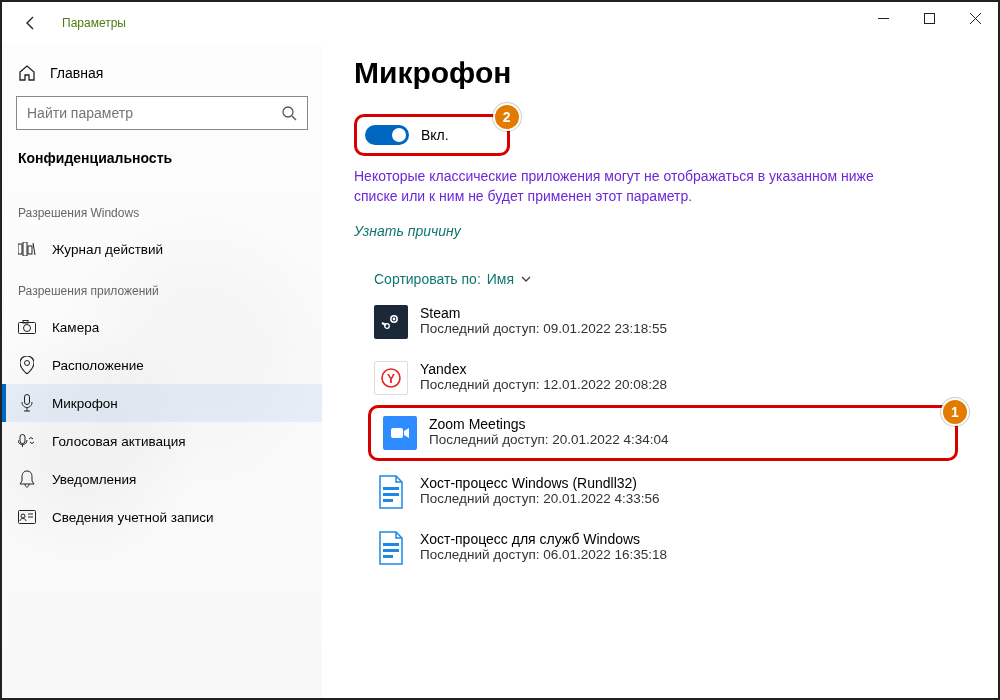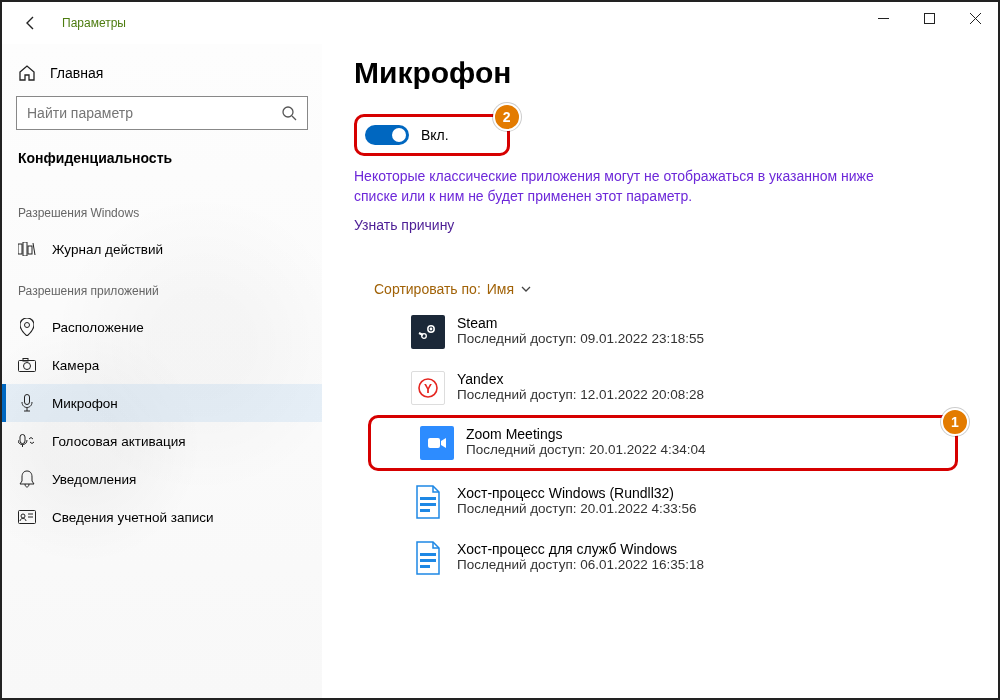--- a/index.html
+++ b/index.html
@@ -24,24 +24,24 @@
     .navicon { width: 18px; height: 18px; display: flex; align-items: center; justify-content: center; flex-shrink: 0; }
     .main { flex: 1; padding: 12px 0 0 32px; overflow: hidden; position: relative; }
     h1 { font-weight: 600; font-size: 30px; margin-bottom: 24px; }
     .toggle-wrap { display: inline-flex; align-items: center; gap: 12px; padding: 8px 58px 8px 8px; border: 3px solid #d60000; border-radius: 10px; margin-bottom: 10px; position: relative; }
     .toggle { width: 44px; height: 20px; background: #0067c0; border-radius: 10px; position: relative; cursor: pointer; }
     .toggle::after { content:""; position:absolute; right:3px; top:3px; width:14px; height:14px; border-radius:50%; background:#fff; }
     .toggle-label { font-size: 14px; }
     .badge { position:absolute; width:28px; height:28px; border-radius:50%; border:2px solid #fff; display:flex; align-items:center; justify-content:center; font-weight:700; color:#fff; font-size:14px; box-shadow: 0 0 0 1px rgba(0,0,0,.2); }
     .badge.b2 { background:#e37b00; top:-14px; right:-14px; }
     .desc { font-size: 14px; line-height: 1.45; color: #6d28d9; max-width: 520px; }
-    .link { color: #4c1d95; text-decoration: none; cursor: pointer; display: inline-block; margin-top: 8px; }
-    .sort-row { display: flex; align-items: center; gap: 6px; font-size: 14px; color: #a16207; margin: 46px 0 10px 20px; cursor: pointer; }
+    .link { color: #0f766e; text-decoration: none; cursor: pointer; display: inline-block; margin-top: 14px; font-style: italic; }
+    .sort-row { display: flex; align-items: center; gap: 6px; font-size: 14px; color: #0f766e; margin: 30px 0 10px 20px; cursor: pointer; }
     .applist { padding-left: 20px; }
-    .appitem { display: flex; gap: 12px; padding: 8px 0 14px 0; align-items: flex-start; margin-left: 37px; }
+    .appitem { display: flex; gap: 12px; padding: 8px 0 14px 0; align-items: flex-start; }
     .appicon { width: 34px; height: 34px; display:flex; align-items:center; justify-content:center; border-radius:2px; flex-shrink:0; color:#fff; font-size:16px; }
     .apptext .name { font-size: 14px; }
     .apptext .sub { font-size: 13.5px; color: #333; }
     .highlight { border: 3px solid #d60000; border-radius: 10px; padding: 8px 12px; margin: -4px 40px 6px -6px; position: relative; }
     .badge.b1 { background:#e37b00; top:-10px; right:-14px; }
     svg { display:block; }
   </style>
 </head>
 <body>
 
@@ -99,36 +99,36 @@
             <rect x="10" y="4" width="4" height="8" fill="none" stroke="#222"></rect>
             <line x1="15" y1="1" x2="17" y2="13" stroke="#222"></line>
           </svg>
         </span>
       <span>Журнал действий</span>
     </div>
 
     <div class="group-label">Разрешения приложений</div>
     <div class="navitem">
       <span class="navicon">
+          <svg width="18" height="14" viewBox="0 0 18 14">
+            <rect x="0.5" y="2.5" width="17" height="11" rx="1" fill="none" stroke="#222"></rect>
+            <circle cx="9" cy="8" r="3.5" fill="none" stroke="#222"></circle>
+            <rect x="5" y="0.5" width="5" height="2.5" fill="none" stroke="#222"></rect>
+          </svg>
+        </span>
+      <span>Камера</span>
+    </div>
+    <div class="navitem">
+      <span class="navicon">
           <svg width="14" height="18" viewBox="0 0 14 18">
             <path d="M7 0 C3 0 0 3 0 7 C0 12 7 18 7 18 C7 18 14 12 14 7 C14 3 11 0 7 0 Z" fill="none" stroke="#222" stroke-width="1.2"></path>
             <circle cx="7" cy="7" r="2.5" fill="none" stroke="#222"></circle>
           </svg>
         </span>
       <span>Расположение</span>
-    </div>
-    <div class="navitem">
-      <span class="navicon">
-          <svg width="18" height="14" viewBox="0 0 18 14">
-            <rect x="0.5" y="2.5" width="17" height="11" rx="1" fill="none" stroke="#222"></rect>
-            <circle cx="9" cy="8" r="3.5" fill="none" stroke="#222"></circle>
-            <rect x="5" y="0.5" width="5" height="2.5" fill="none" stroke="#222"></rect>
-          </svg>
-        </span>
-      <span>Камера</span>
     </div>
     <div class="navitem active">
       <span class="navicon">
           <svg width="14" height="18" viewBox="0 0 14 18">
             <rect x="4.5" y="0.5" width="5" height="10" rx="2.5" fill="none" stroke="#222"></rect>
             <path d="M2 8 C2 12 5 13.5 7 13.5 C9 13.5 12 12 12 8" fill="none" stroke="#222"></path>
             <line x1="7" y1="13.5" x2="7" y2="17" stroke="#222"></line>
             <line x1="4" y1="17" x2="10" y2="17" stroke="#222"></line>
           </svg>
         </span>

